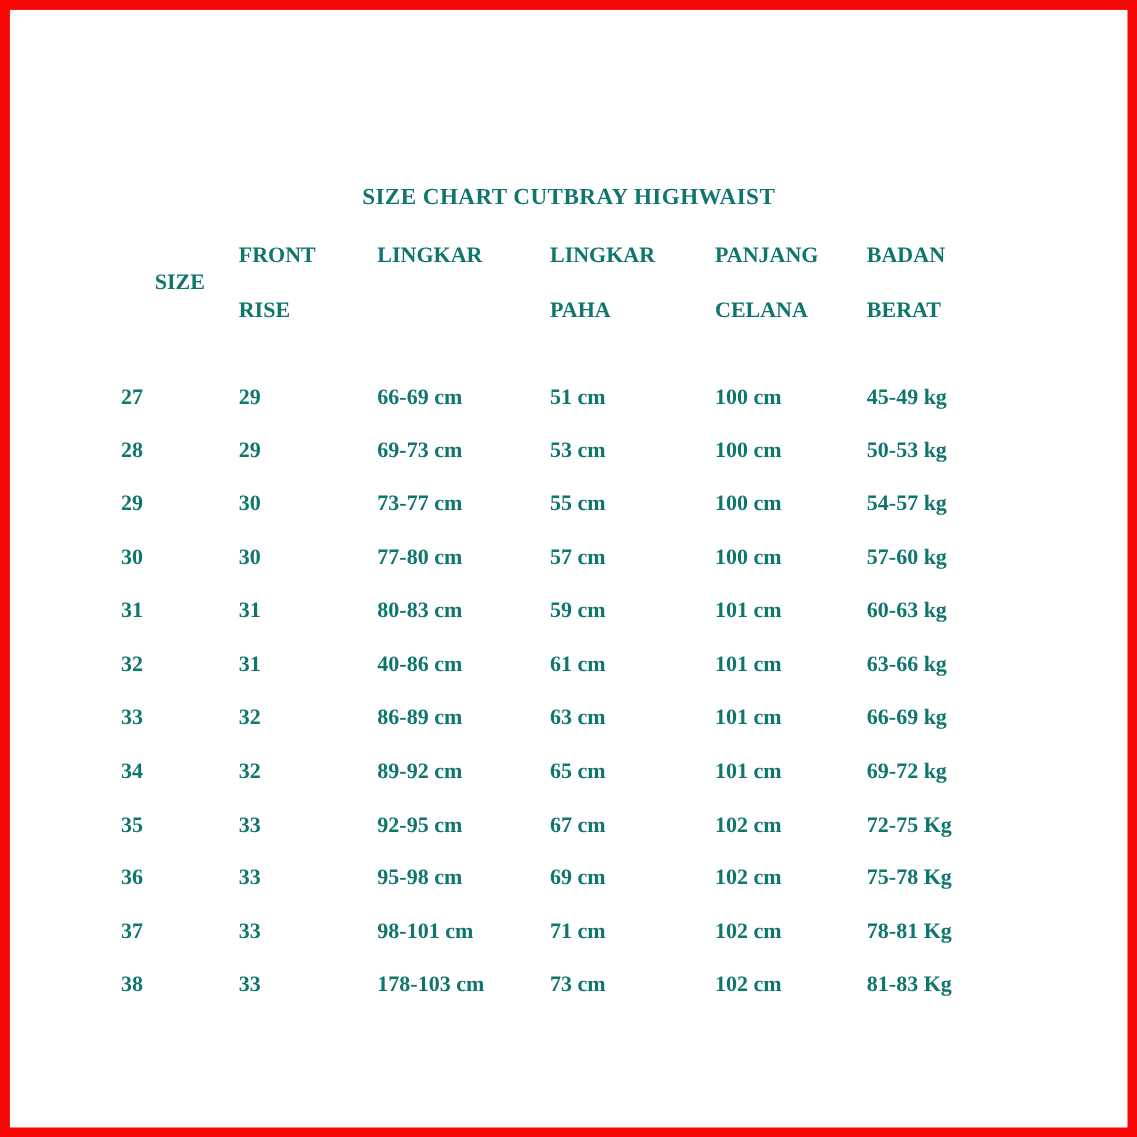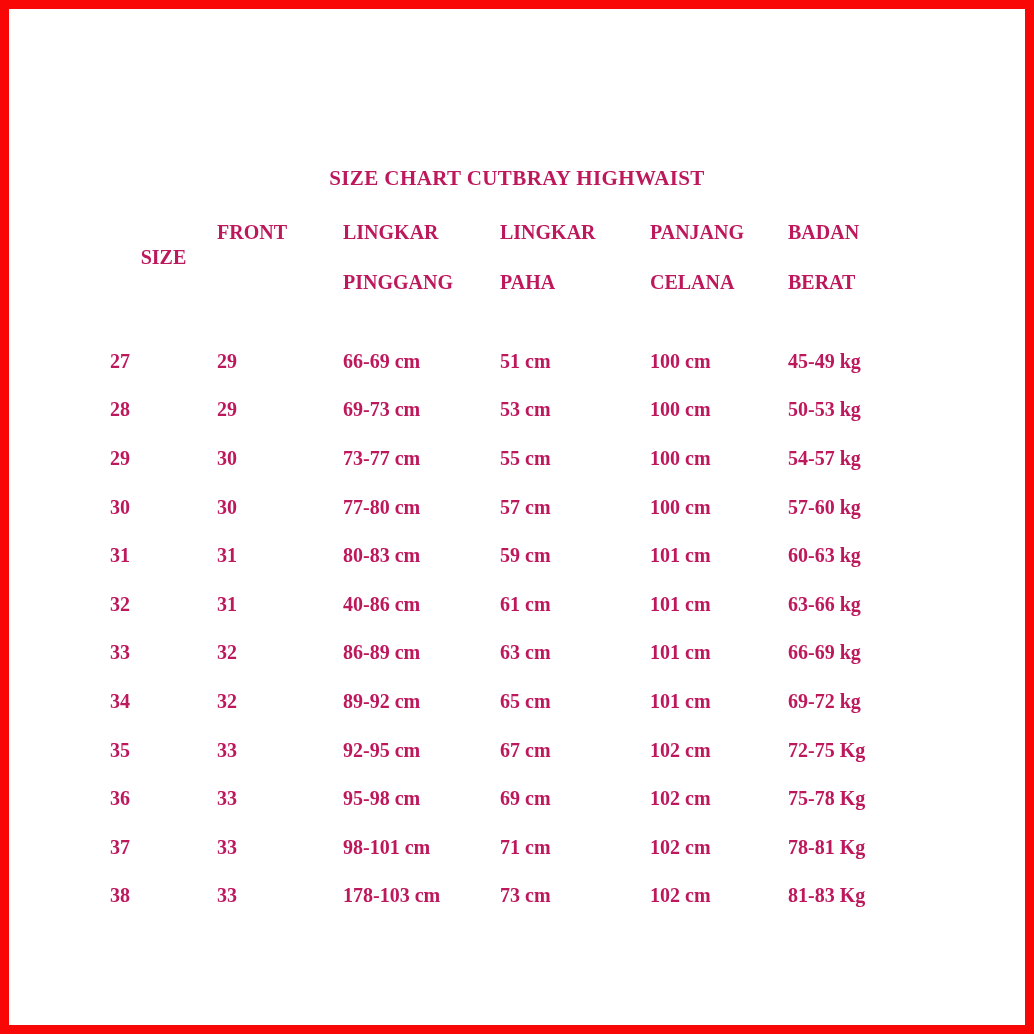--- a/index.html
+++ b/index.html
@@ -5,21 +5,21 @@
   html, body { margin: 0; padding: 0; background: #fff; }
   .frame {
     position: relative;
     width: 1034px;
     height: 1034px;
     box-sizing: border-box;
     border: 9px solid #f90606;
     background: #ffffff;
     font-family: "Liberation Serif", serif;
     font-weight: bold;
-    color: #be185d;
+    color: #0f766e;
     overflow: hidden;
   }
   .title {
     margin: 157px 0 0 0;
     width: 1016px;
     text-align: center;
     font-size: 21px;
     line-height: 24px;
     letter-spacing: 0.4px;
   }
@@ -49,24 +49,24 @@
 <div class="frame">
   <div class="title">SIZE CHART CUTBRAY HIGHWAIST</div>
 
   <div class="size-table">
     <div class="header-row">
       <div class="header-cell single">
         <span class="hline">SIZE</span>
       </div>
       <div class="header-cell">
         <span class="hline">FRONT</span>
+        <span class="hline">RISE</span>
       </div>
       <div class="header-cell">
         <span class="hline">LINGKAR</span>
-        <span class="hline">PINGGANG</span>
       </div>
       <div class="header-cell">
         <span class="hline">LINGKAR</span>
         <span class="hline">PAHA</span>
       </div>
       <div class="header-cell">
         <span class="hline">PANJANG</span>
         <span class="hline">CELANA</span>
       </div>
       <div class="header-cell">

